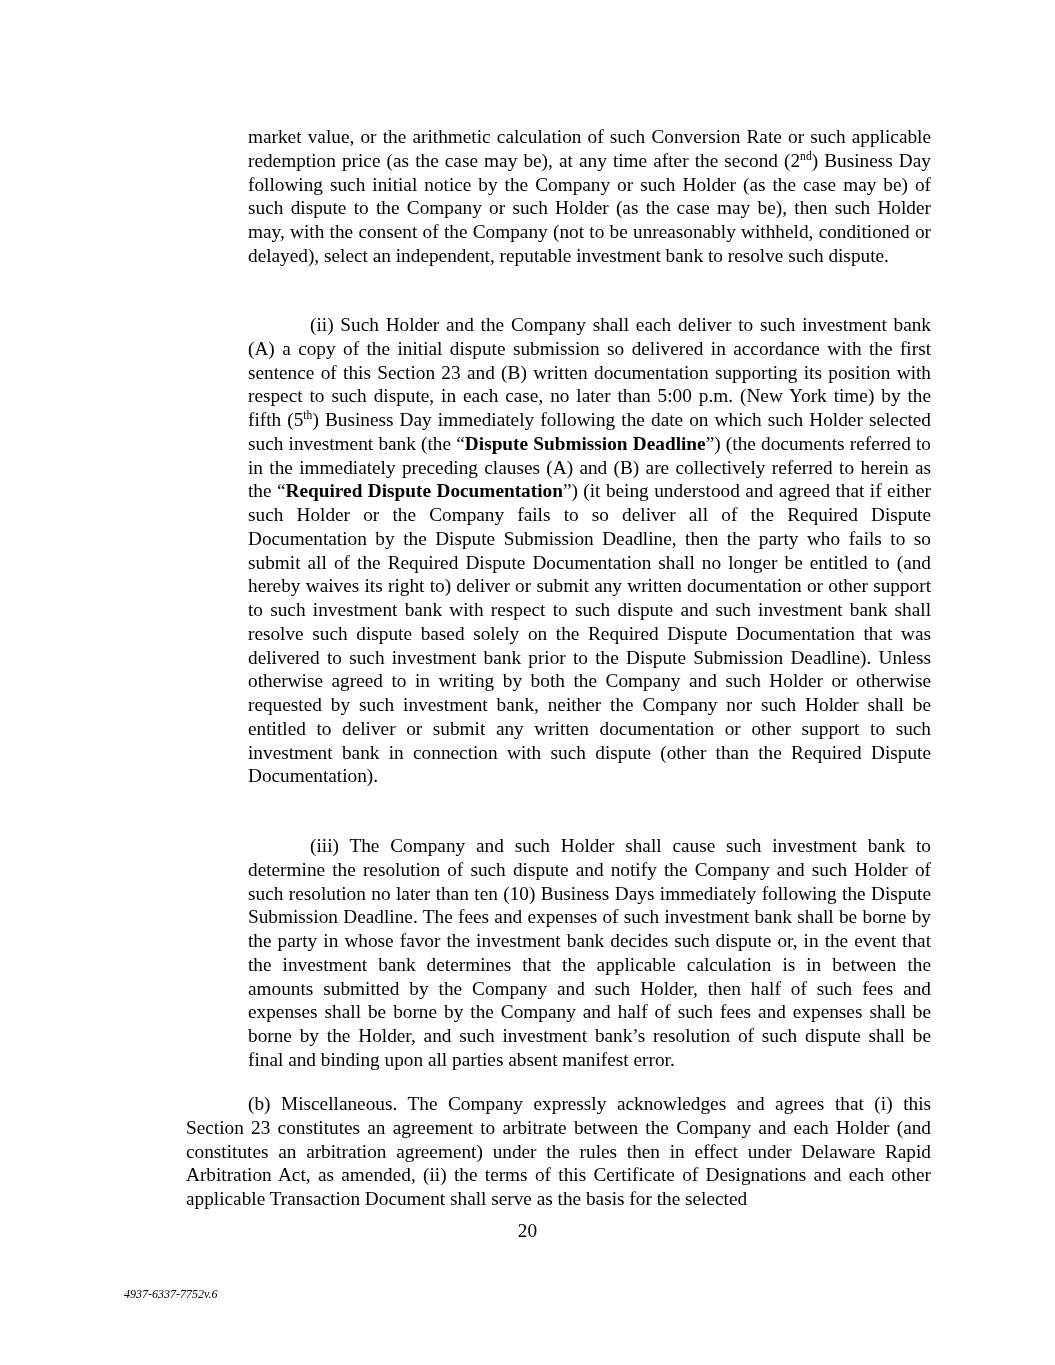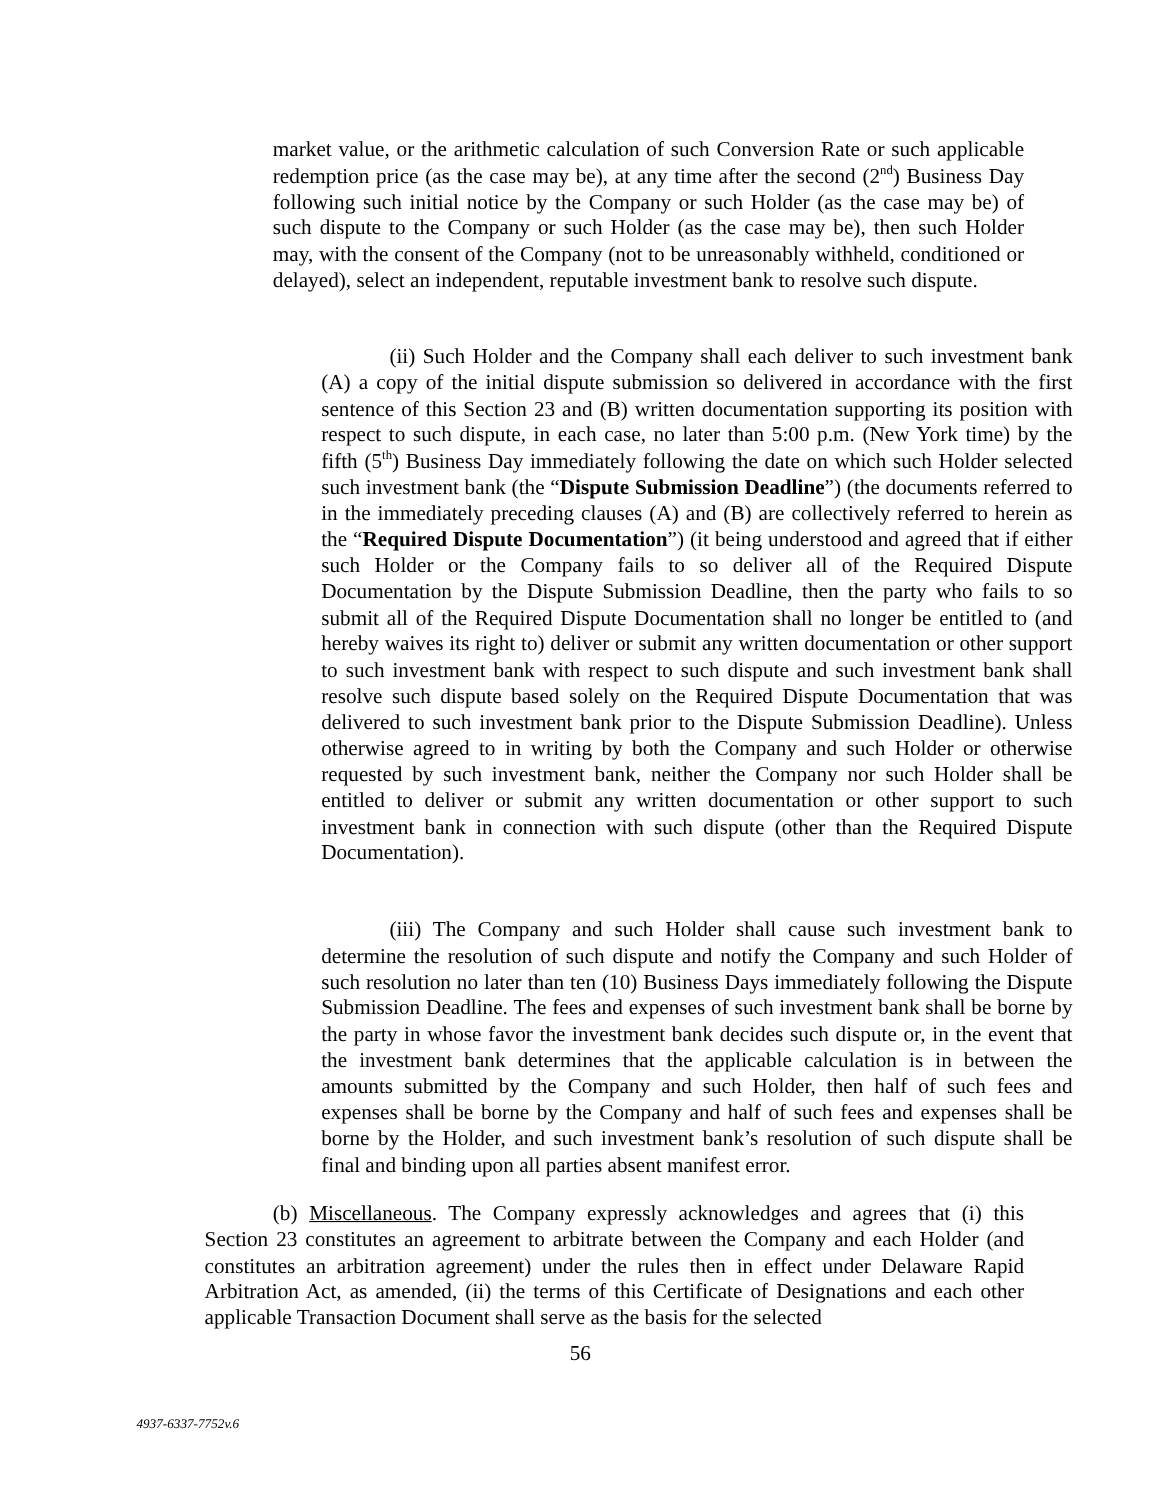--- a/index.html
+++ b/index.html
@@ -1,40 +1,40 @@
 <!DOCTYPE html>
 <html><head>
 <meta charset="utf-8">
 <style>
   html, body { margin: 0; padding: 0; background: #ffffff; }
   body { width: 1055px; height: 1365px; position: relative; overflow: hidden;
          font-family: "Liberation Serif", "DejaVu Serif", serif; color: #000; }
   .page { position: absolute; left: 0; top: 0; width: 1055px; height: 1365px; }
   .block { position: absolute; left: 248px; width: 683px; font-size: 19.3px;
            line-height: 23.75px; text-align: justify; margin: 0; }
-  .indent { text-indent: 62px; margin-left: 44px; }
+  .indent { text-indent: 62px; }
   .b-para { position: absolute; left: 186px; width: 745px; font-size: 19.3px;
             line-height: 23.75px; text-align: justify; margin: 0; text-indent: 62px; }
   sup { font-size: 0.6em; line-height: 0; vertical-align: super; }
   .bold { font-weight: bold; }
-  .underline { text-decoration: underline; }
+  .underline { }
   .page-number { position: absolute; left: 0; width: 1055px; text-align: center;
                  top: 1220px; font-size: 19.3px; }
   .doc-id { position: absolute; left: 124px; top: 1287px; font-size: 12px; font-style: italic; }
 </style>
 </head>
 <body>
 
 <div class="page">
 
   <p class="block" style="top:125px;"><span>market value, or the arithmetic calculation of such Conversion Rate or such applicable redemption price (as the case may be), at any time after the second (2</span><sup>nd</sup><span>) Business Day following such initial notice by the Company or such Holder (as the case may be) of such dispute to the Company or such Holder (as the case may be), then such Holder may, with the consent of the Company (not to be unreasonably withheld, conditioned or delayed), select an independent, reputable investment bank to resolve such dispute.</span></p>
 
   <p class="block indent" style="top:313px;"><span>(ii) Such Holder and the Company shall each deliver to such investment bank (A) a copy of the initial dispute submission so delivered in accordance with the first sentence of this Section 23 and (B) written documentation supporting its position with respect to such dispute, in each case, no later than 5:00 p.m.  (New York time) by the fifth (5</span><sup>th</sup><span>) Business Day immediately following the date on which such Holder selected such investment bank (the “</span><span class="bold">Dispute Submission Deadline</span><span>”) (the documents referred to in the immediately preceding clauses (A) and (B) are collectively referred to herein as the “</span><span class="bold">Required Dispute Documentation</span><span>”) (it being understood and agreed that if either such Holder or the Company fails to so deliver all of the Required Dispute Documentation by the Dispute Submission Deadline, then the party who fails to so submit all of the Required Dispute Documentation shall no longer be entitled to (and hereby waives its right to) deliver or submit any written documentation or other support to such investment bank with respect to such dispute and such investment bank shall resolve such dispute based solely on the Required Dispute Documentation that was delivered to such investment bank prior to the Dispute Submission Deadline).  Unless otherwise agreed to in writing by both the Company and such Holder or otherwise requested by such investment bank, neither the Company nor such Holder shall be entitled to deliver or submit any written documentation or other support to such investment bank in connection with such dispute (other than the Required Dispute Documentation).</span></p>
 
   <p class="block indent" style="top:834px;"><span>(iii) The Company and such Holder shall cause such investment bank to determine the resolution of such dispute and notify the Company and such Holder of such resolution no later than ten (10) Business Days immediately following the Dispute Submission Deadline.  The fees and expenses of such investment bank shall be borne by the party in whose favor the investment bank decides such dispute or, in the event that the investment bank determines that the applicable calculation is in between the amounts submitted by the Company and such Holder, then half of such fees and expenses shall be borne by the Company and half of such fees and expenses shall be borne by the Holder, and such investment bank’s resolution of such dispute shall be final and binding upon all parties absent manifest error.</span></p>
 
   <p class="b-para" style="top:1092px;"><span>(b) </span><span class="underline">Miscellaneous</span><span>.  The Company expressly acknowledges and agrees that (i) this Section 23 constitutes an agreement to arbitrate between the Company and each Holder (and constitutes an arbitration agreement) under the rules then in effect under Delaware Rapid Arbitration Act, as amended, (ii) the terms of this Certificate of Designations and each other applicable Transaction Document shall serve as the basis for the selected</span></p>
 
-  <div class="page-number">56</div>
+  <div class="page-number">20</div>
 
   <div class="doc-id">4937-6337-7752v.6</div>
 
 </div>
 
 </body></html>

